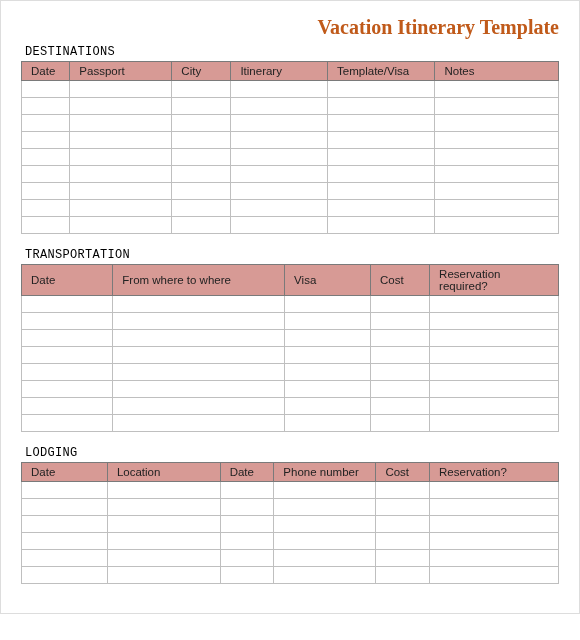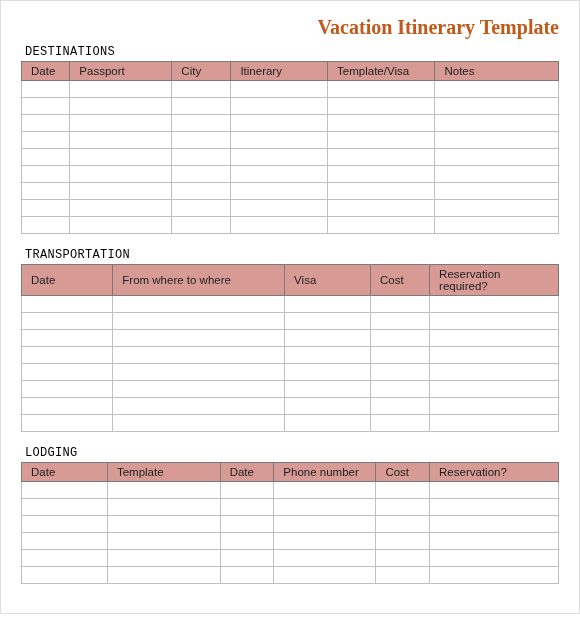--- a/index.html
+++ b/index.html
@@ -256,21 +256,21 @@
       <col class="c1">
       <col class="c2">
       <col class="c3">
       <col class="c4">
       <col class="c5">
       <col class="c6">
     </colgroup>
   <thead>
       <tr>
         <th>Date</th>
-        <th>Template</th>
+        <th>Location</th>
         <th>Date</th>
         <th>Phone number</th>
         <th>Cost</th>
         <th>Reservation?</th>
       </tr>
     </thead>
   <tbody>
       <tr>
         <td></td>
         <td></td>

